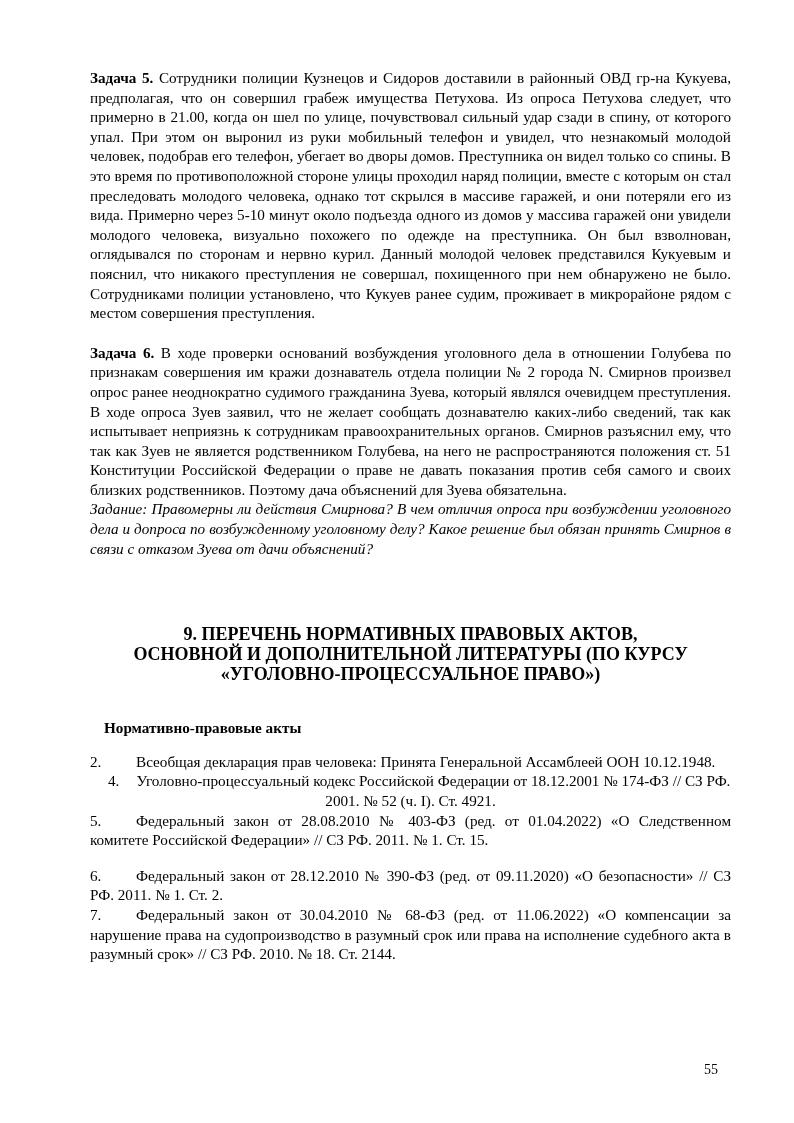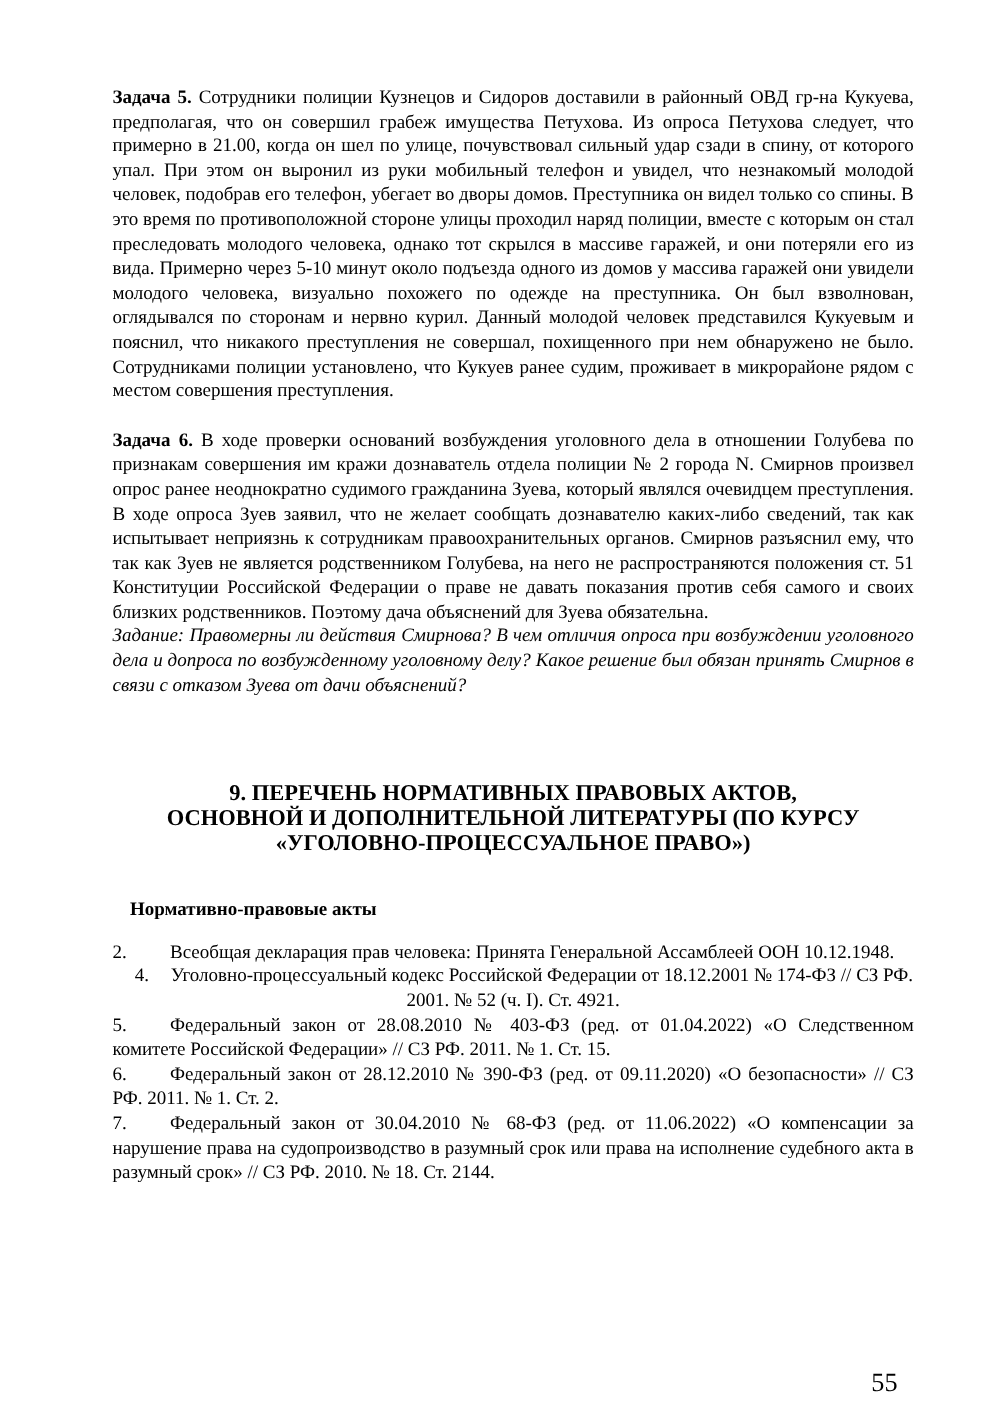--- a/index.html
+++ b/index.html
@@ -7,22 +7,22 @@
          font-family: "Liberation Serif", "DejaVu Serif", serif; color: #000; }
   .page { position: absolute; left: 90px; top: 68px; width: 641px; font-size: 15.2px; line-height: 19.6px; }
   .para { text-align: justify; margin: 0; }
   .task-label { font-weight: bold; }
   .assignment { font-style: italic; text-align: justify; margin: 0; }
   .gap { height: 20px; }
   .section-title { font-weight: bold; text-align: center; margin: 0; padding: 0 40px; line-height: 20px; }
   .subhead { font-weight: bold; margin: 14px; }
   .ref { margin: 0; text-align: justify; }
   .ref .num { display: inline-block; width: 46px; }
-  .ref.gapped { margin-top: 0; }
-  .page-number { position: absolute; right: 76px; top: 1094px; font-size: 21px; }
+  .ref.gapped { margin-top: 16px; }
+  .page-number { position: absolute; right: 76px; top: 1062px; font-size: 14px; }
 </style>
 </head>
 <body>
 
 <div class="page">
 
   <p class="para"><span class="task-label">Задача 5.</span><span> Сотрудники полиции Кузнецов и Сидоров доставили в районный ОВД гр-на Кукуева, предполагая, что он совершил грабеж имущества Петухова. Из опроса Петухова следует, что примерно в 21.00, когда он шел по улице, почувствовал сильный удар сзади в спину, от которого упал. При этом он выронил из руки мобильный телефон и увидел, что незнакомый молодой человек, подобрав его телефон, убегает во дворы домов. Преступника он видел только со спины. В это время по противоположной стороне улицы проходил наряд полиции, вместе с которым он стал преследовать молодого человека, однако тот скрылся в массиве гаражей, и они потеряли его из вида. Примерно через 5-10 минут около подъезда одного из домов у массива гаражей они увидели молодого человека, визуально похожего по одежде на преступника. Он был взволнован, оглядывался по сторонам и нервно курил. Данный молодой человек представился Кукуевым  и пояснил, что никакого преступления не совершал, похищенного при нем обнаружено не было. Сотрудниками полиции установлено, что Кукуев ранее судим, проживает в микрорайоне рядом с местом совершения преступления.</span></p>
 
   <div class="gap"></div>
 

